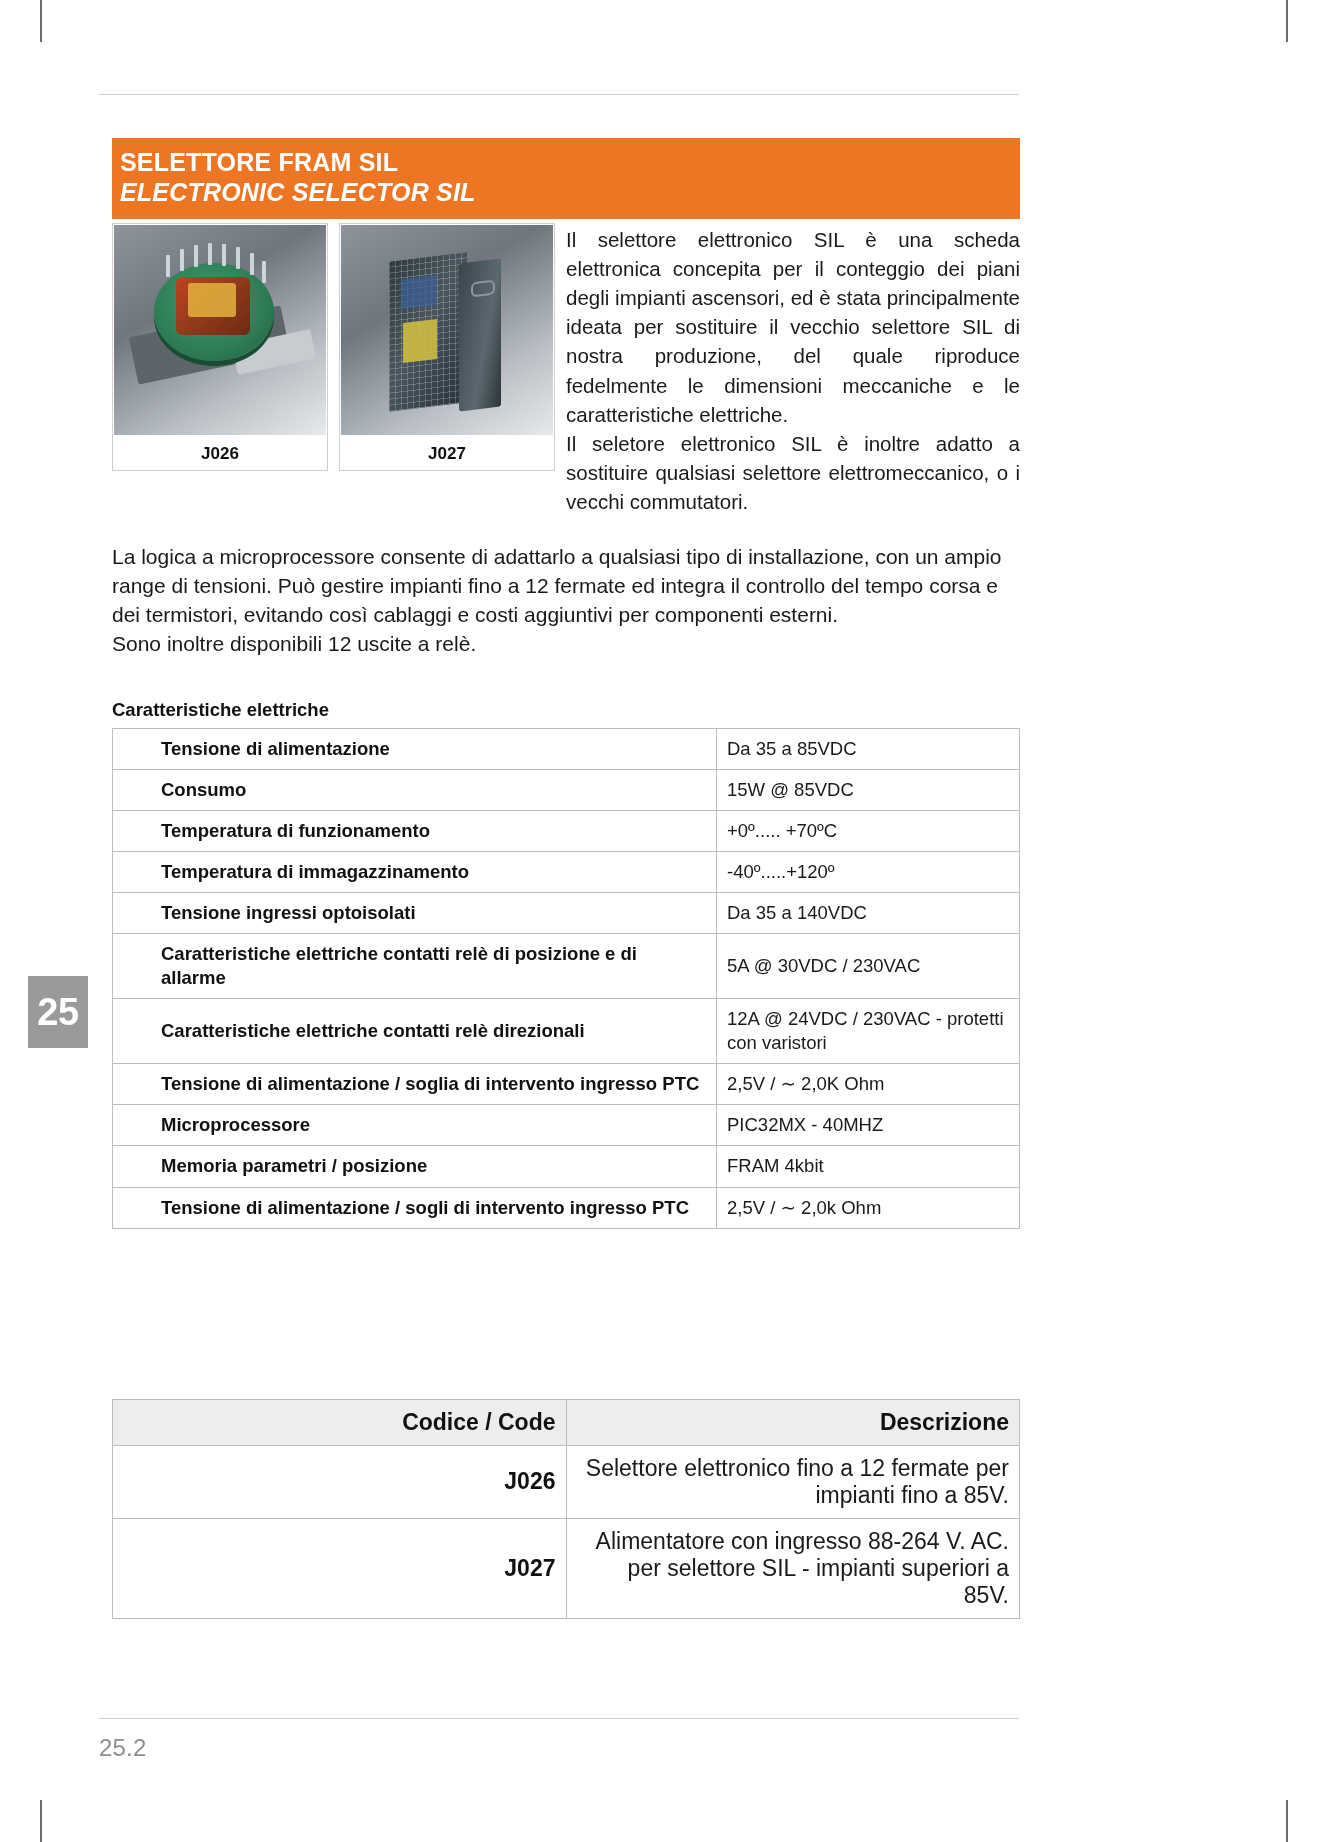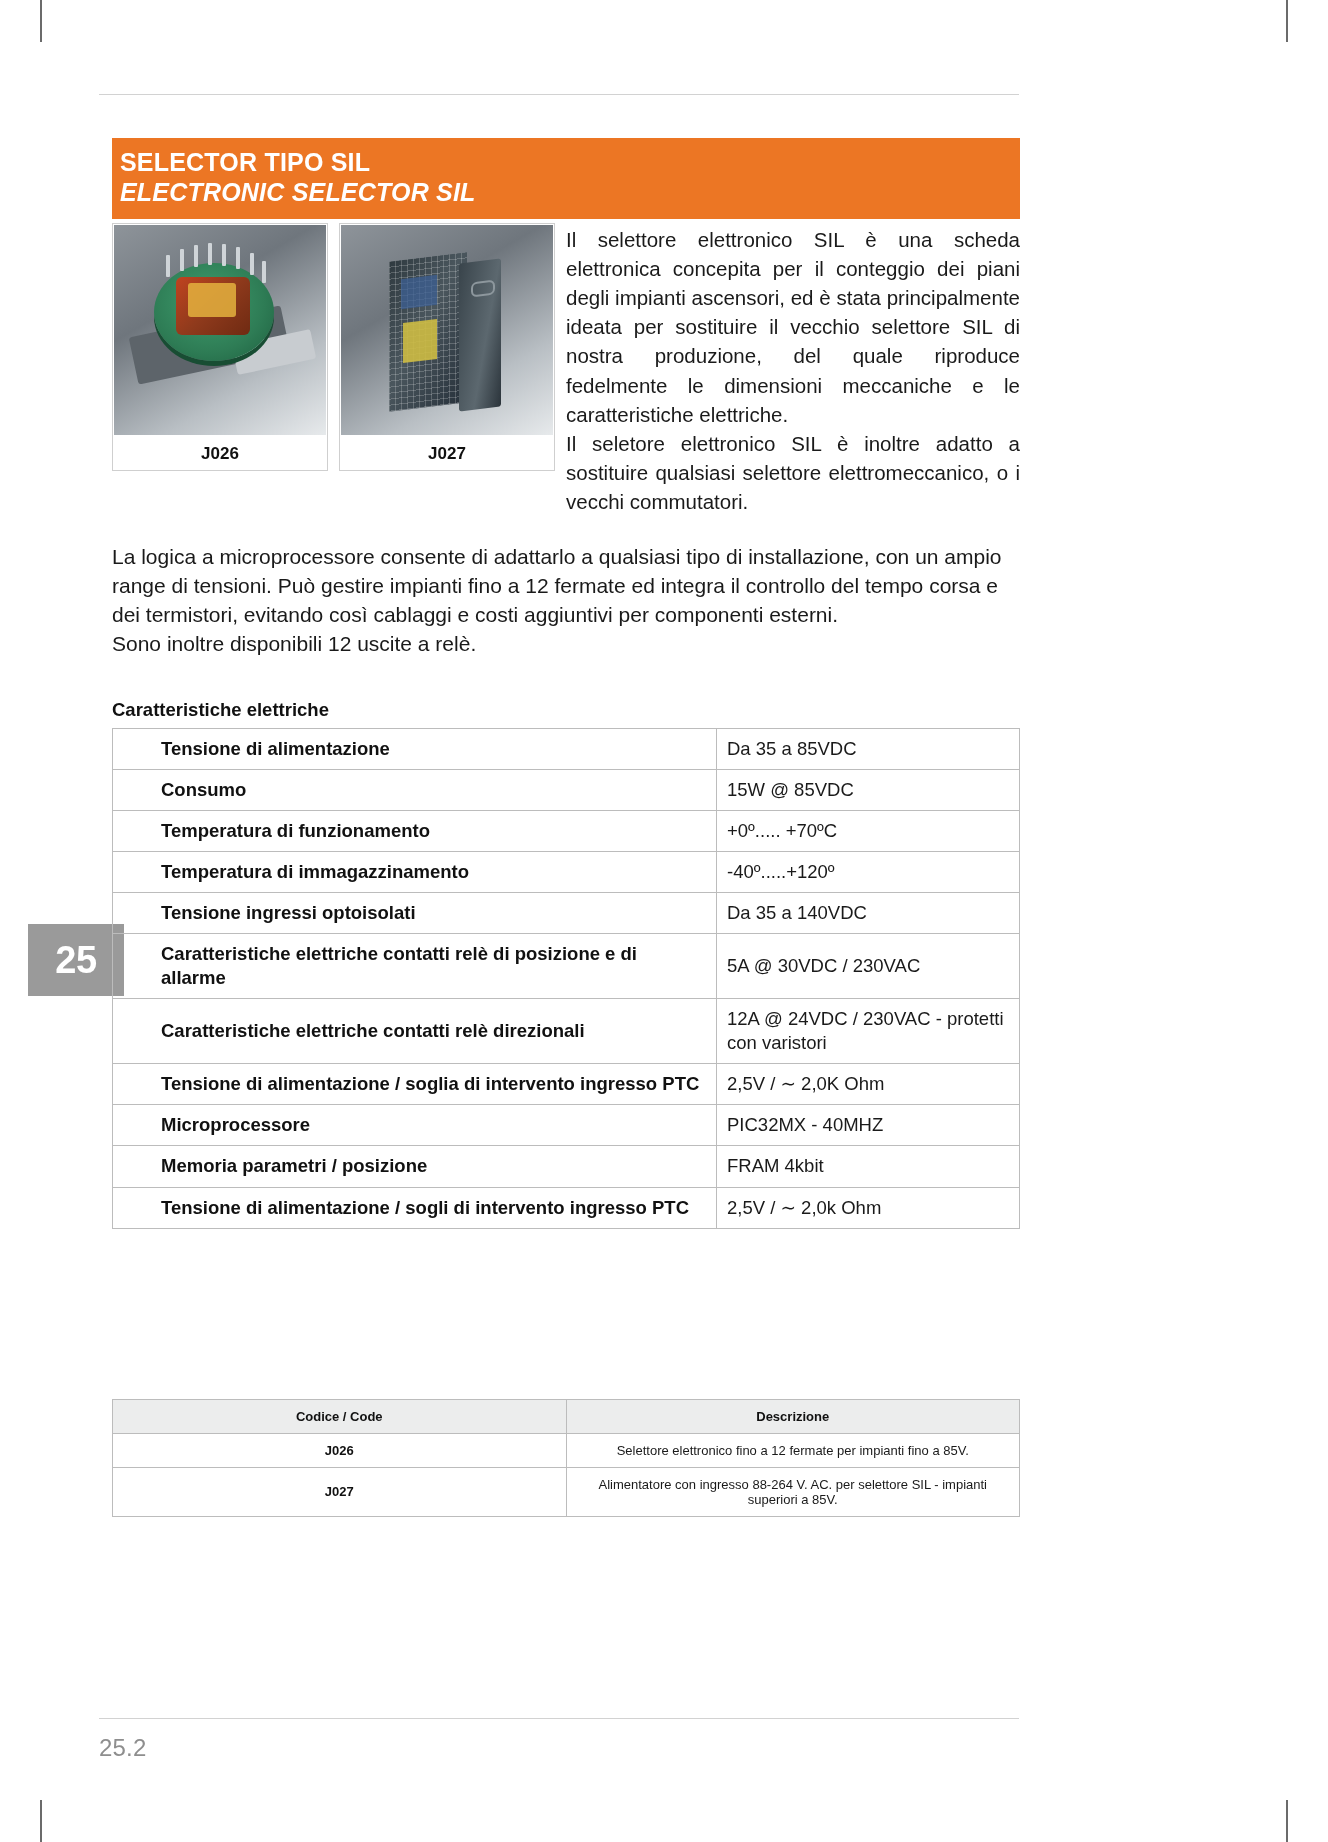--- a/index.html
+++ b/index.html
@@ -43,22 +43,22 @@
     top: 1734px;
     font-size: 24px;
     color: #8e8e8e;
     letter-spacing: 0.2px;
   }
 
   
   .page-tab {
     position: absolute;
     left: 28px;
-    top: 924px;
-    width: 96px;
+    top: 976px;
+    width: 60px;
     height: 72px;
     background: #9a9a9a;
     color: #ffffff;
     font-size: 38px;
     font-weight: bold;
     display: flex;
     align-items: center;
     justify-content: center;
     letter-spacing: -0.5px;
   }
@@ -277,22 +277,22 @@
   
   .code-wrap { margin-top: 170px; }
   table.codes {
     border-collapse: collapse;
     width: 100%;
     table-layout: fixed;
   }
   table.codes td, table.codes th {
     border: 1px solid #bcbcbc;
     padding: 9px 10px;
-    font-size: 13px;
-    text-align: center;
+    font-size: 23px;
+    text-align: right;
     vertical-align: middle;
   }
   table.codes thead th {
     background: #eceded;
     font-weight: bold;
     color: #111111;
   }
   table.codes td.code {
     font-weight: bold;
     width: 148px;
@@ -310,21 +310,21 @@
 
 <div class="page-rule rule-top"></div>
 <div class="page-rule rule-bottom"></div>
 
 <div class="page-tab">25</div>
 <div class="footer-num">25.2</div>
 
 <div class="content">
 
   <div class="title-band">
-    <div class="title-it">SELECTOR TIPO SIL</div>
+    <div class="title-it">SELETTORE FRAM SIL</div>
     <div class="title-en">ELECTRONIC SELECTOR SIL</div>
   </div>
 
   <div class="hero">
 
     <div class="photo-box">
       <div class="photo-img">
         <div class="board-plate"></div>
         <div class="board-plate2"></div>
         <div class="board-ring"></div>

